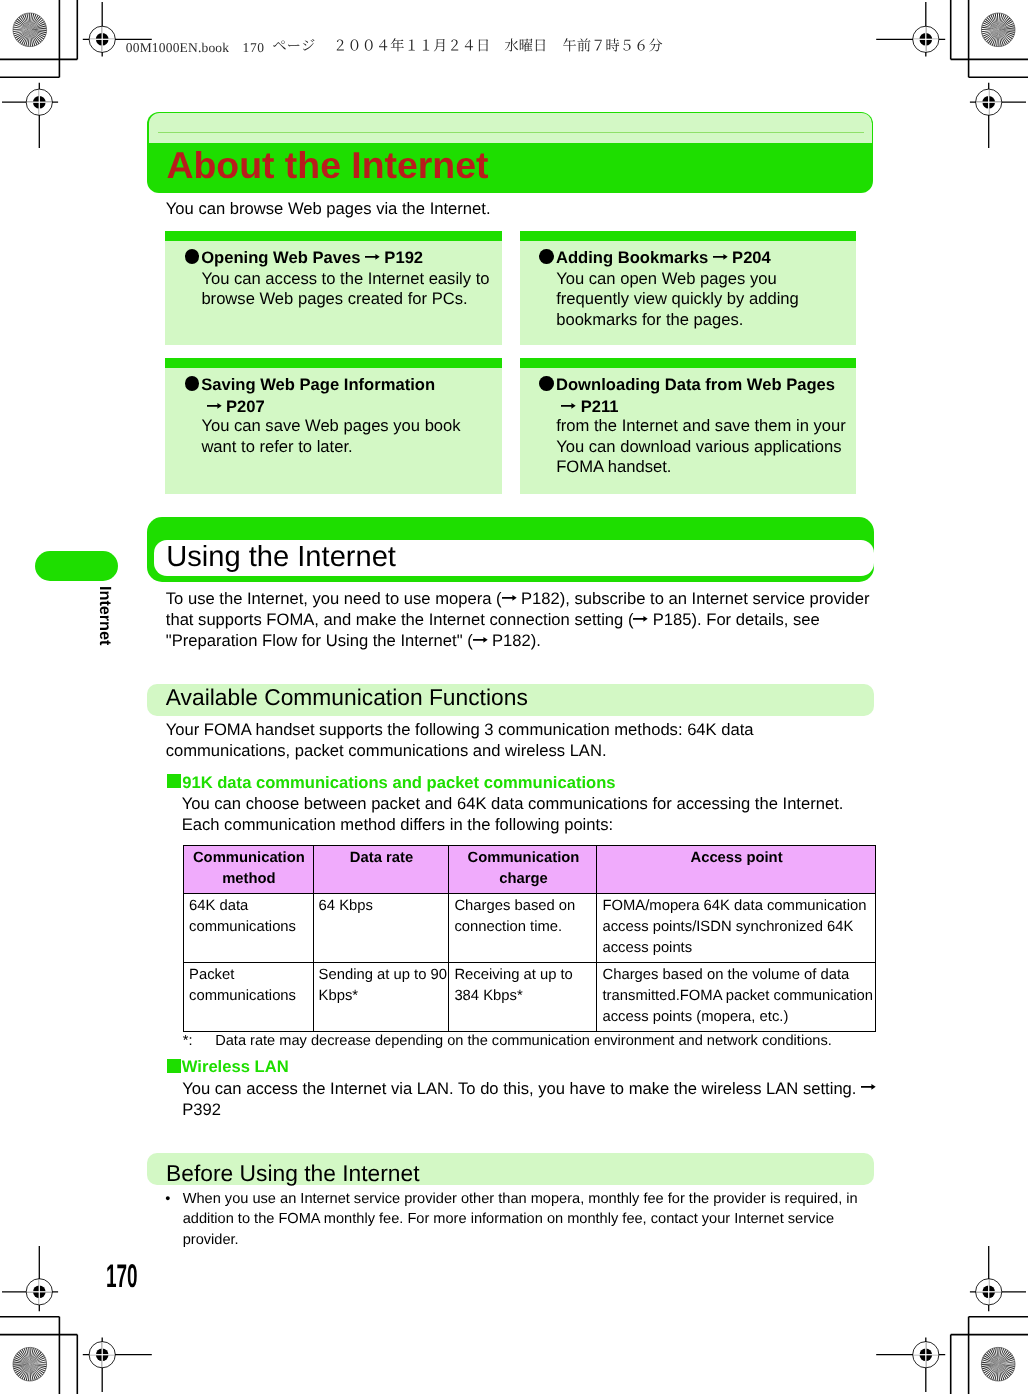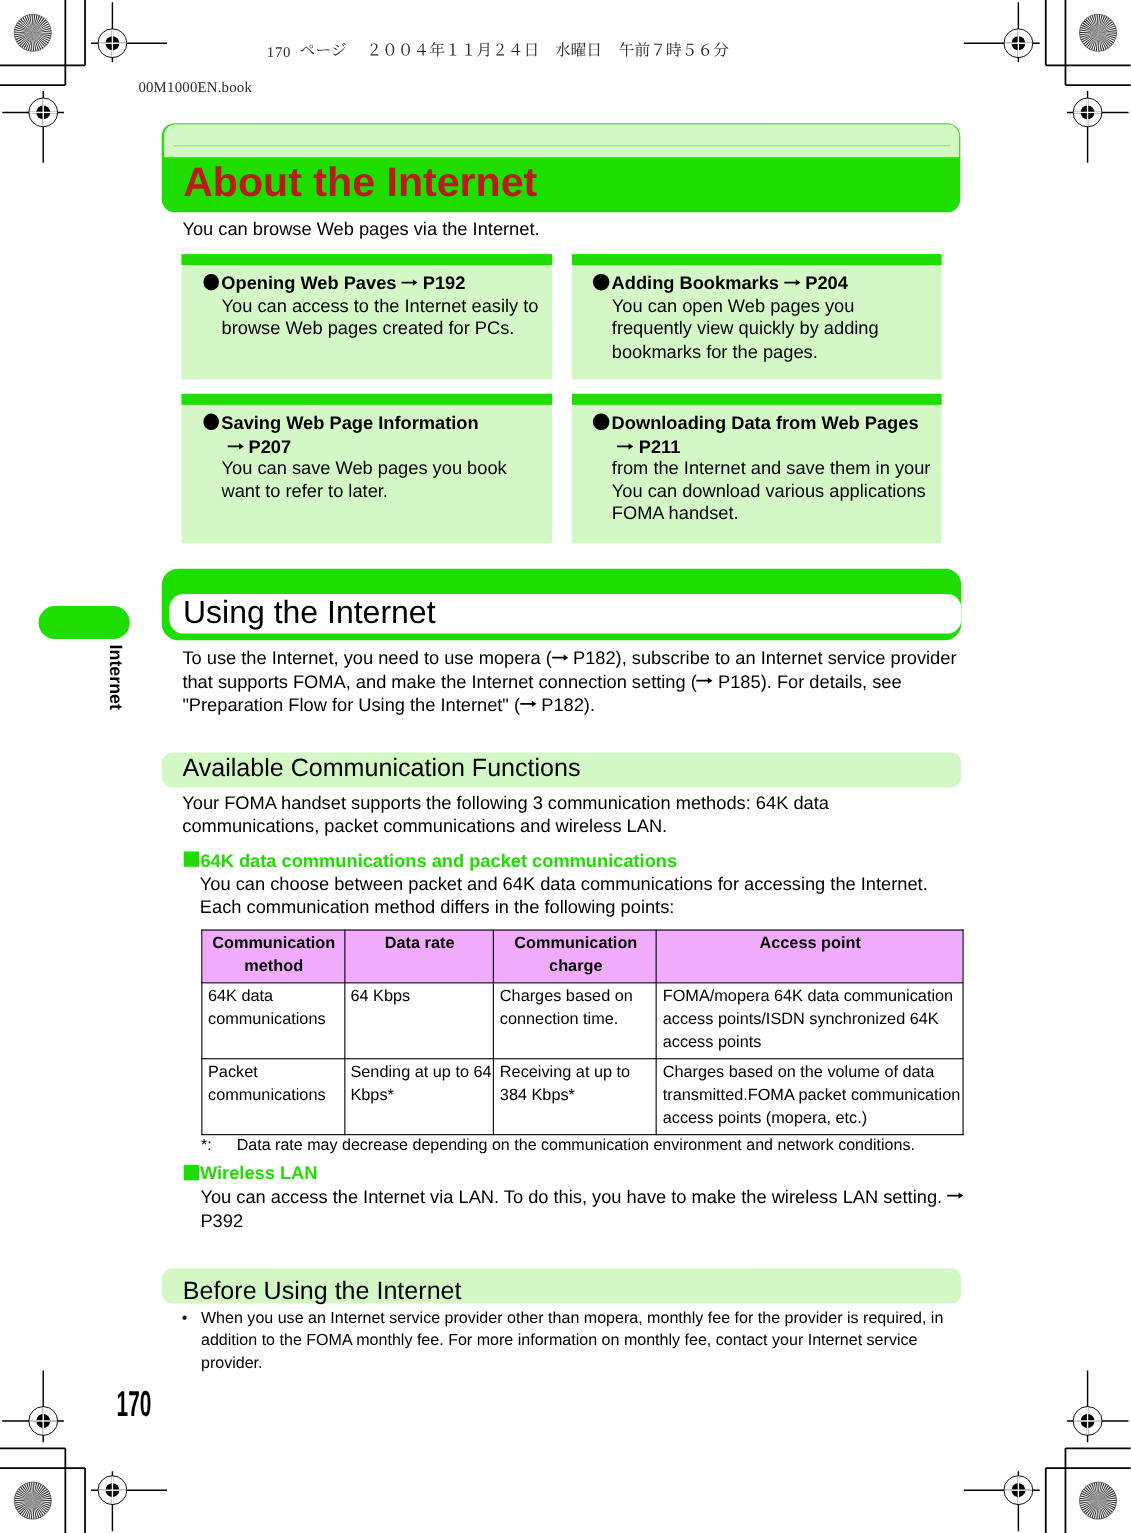--- a/index.html
+++ b/index.html
@@ -7,21 +7,21 @@
   body{width:1028px;height:1394px;background:#ffffff;position:relative;overflow:hidden;
        font-family:"Liberation Sans",sans-serif;
        -webkit-font-smoothing:antialiased;text-rendering:geometricPrecision;}
   *{-webkit-font-smoothing:antialiased;}
   .arw{display:inline-block;width:0.886em;height:0.344em;position:relative;top:-0.22em;}
   .arw svg{width:100%;height:100%;display:block;overflow:visible;}
 
   
   #print-header{position:absolute;left:0;top:0;width:1028px;height:60px;
      font-family:"Liberation Serif",serif;font-size:13.5px;color:#2b2b2b;}
-  #print-header-latin{position:absolute;left:125.8px;top:40.3px;letter-spacing:0.18px;margin-top:32px;}
+  #print-header-latin{position:absolute;left:125.8px;top:40.3px;letter-spacing:0.18px;}
   #print-header-page{position:absolute;left:242.6px;top:40.3px;letter-spacing:0.6px;}
 
   
   #side-tab-pill{position:absolute;left:35.4px;top:551px;width:82.6px;height:29.7px;
      background:#1ede00;border-radius:15px;}
   #side-tab-label{position:absolute;left:113.2px;top:586.2px;
      font-size:16.2px;font-weight:bold;color:#000;line-height:16.2px;
      transform:rotate(90deg);transform-origin:0 0;white-space:nowrap;}
 
   
@@ -315,21 +315,21 @@
         </svg></span> P182).</div>
   </div>
 
 <div class="sub-hdr" style="top:683.5px;"></div>
 <div class="sub-hdr-text" style="left:165.8px;top:687px;">Available Communication Functions</div>
 <div class="para" style="left:165.7px;top:718.8px;width:700px;">
     <div class="tline">Your FOMA handset supports the following 3 communication methods: 64K data</div>
     <div class="tline">communications, packet communications and wireless LAN.</div>
   </div>
 <div class="greensq" style="left:167.1px;top:774.2px;width:13.7px;height:14.3px;"></div>
-<div class="greenhead" style="left:182.2px;top:772.5px;">64K data communications and packet communications</div>
+<div class="greenhead" style="left:182.2px;top:772.5px;">91K data communications and packet communications</div>
 <div class="para" style="left:181.7px;top:792.7px;width:704px;">
     <div class="tline">You can choose between packet and 64K data communications for accessing the Internet.</div>
     <div class="tline">Each communication method differs in the following points:</div>
   </div>
 
 <table id="ctable">
   <colgroup>
     <col style="width:129.5px">
       <col style="width:135.8px">
     <col style="width:148.1px">
@@ -371,21 +371,21 @@
           <div class="tline">access points/ISDN synchronized 64K</div>
           <div class="tline">access points</div>
         </td>
     </tr>
     <tr style="height:68.9px;">
       <td>
           <div class="tline">Packet</div>
           <div class="tline">communications</div>
         </td>
       <td>
-          <div class="tline">Sending at up to 64</div>
+          <div class="tline">Sending at up to 90</div>
           <div class="tline">Kbps*</div>
         </td>
       <td>
           <div class="tline">Receiving at up to</div>
           <div class="tline">384 Kbps*</div>
         </td>
       <td>
           <div class="tline">Charges based on the volume of data</div>
           <div class="tline">transmitted.FOMA packet communication</div>
           <div class="tline">access points (mopera, etc.)</div>

